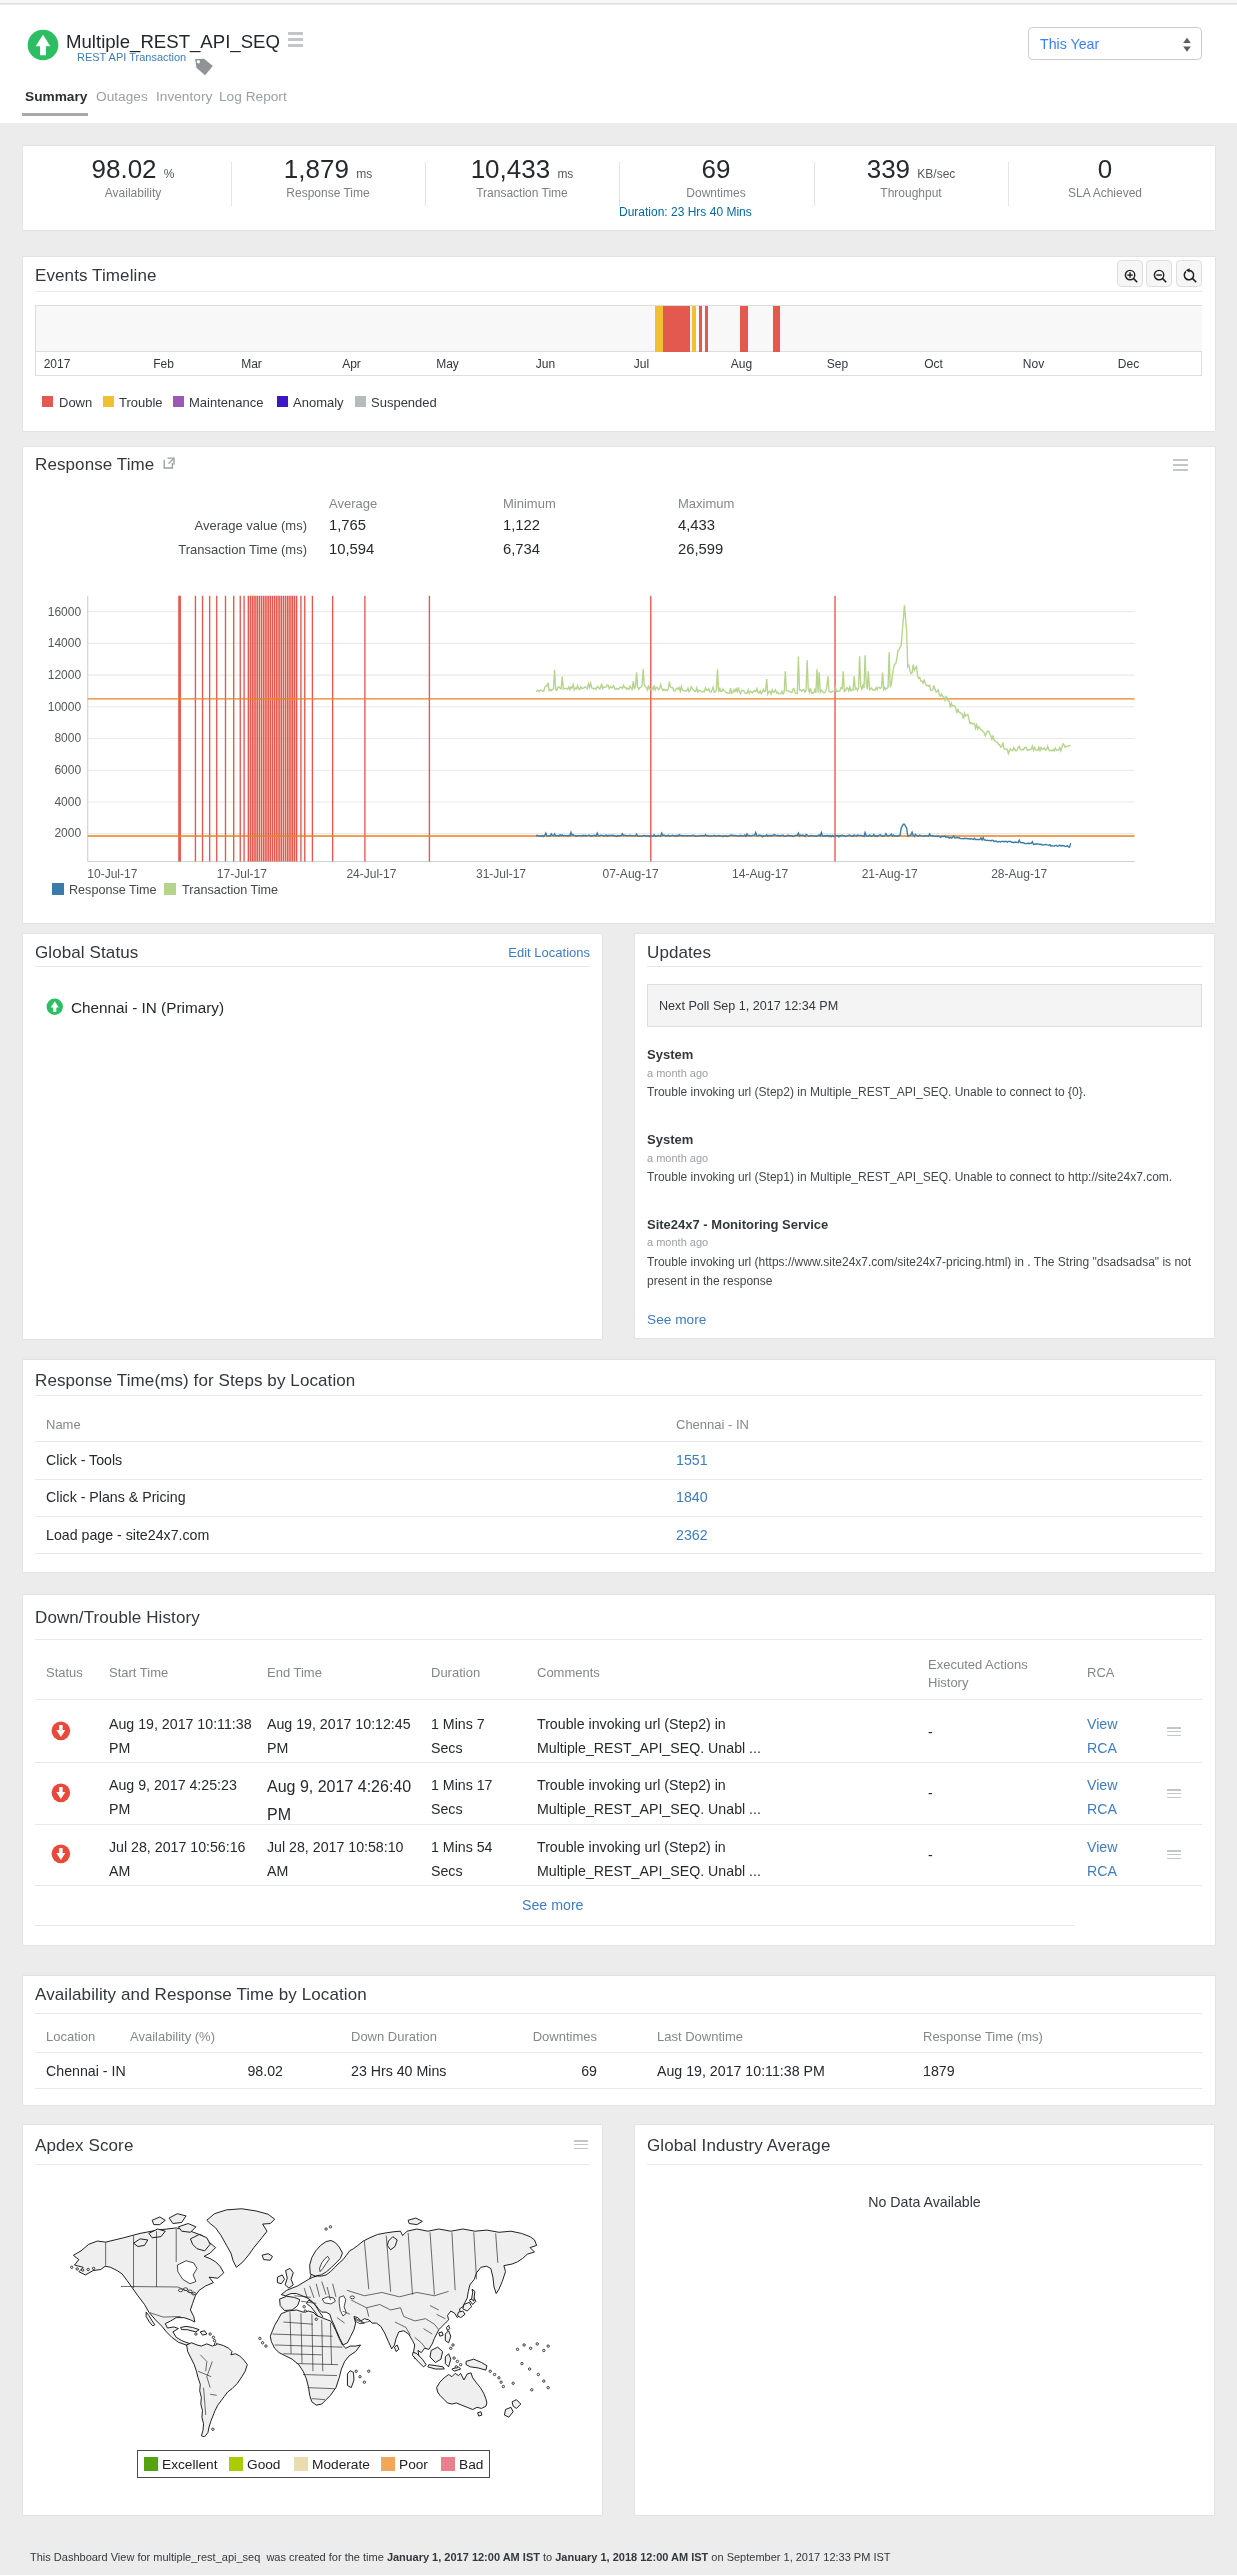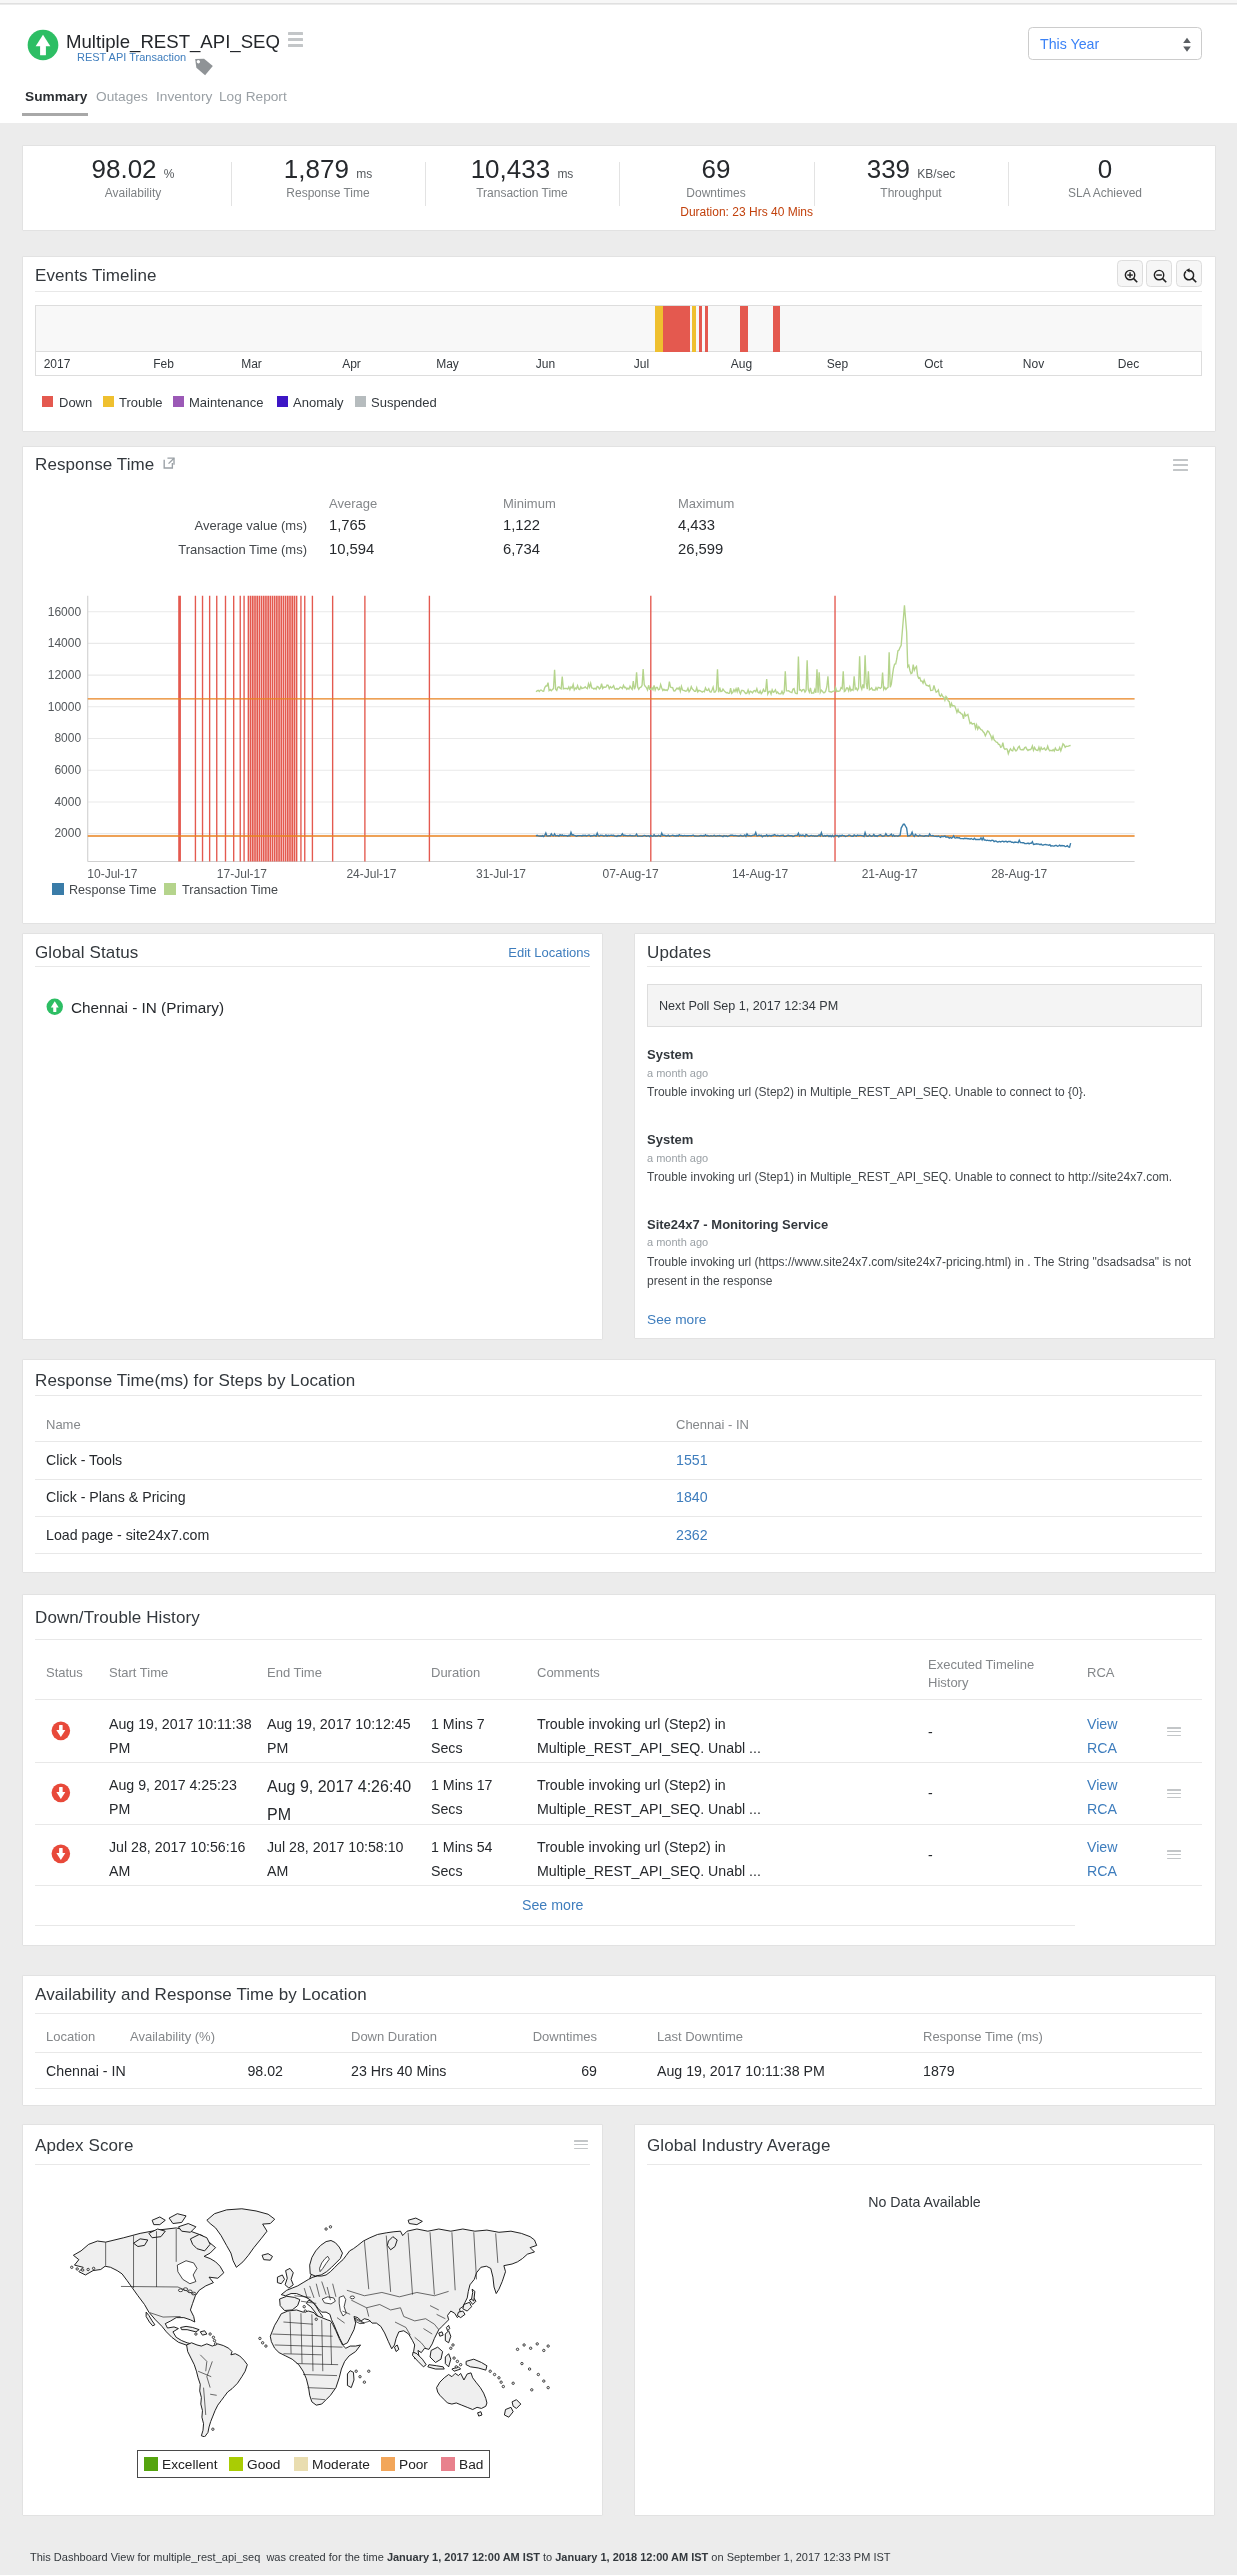--- a/index.html
+++ b/index.html
@@ -54,21 +54,21 @@
 <div class="abs" style="left:36px;top:186px;width:194px;text-align:center;font-size:12px;color:#7d8184">Availability</div>
 <div class="abs" style="left:231px;top:162px;width:0.5px;height:44px;background:#e3e3e3"></div>
 <div class="abs" style="left:231px;top:154px;width:194px;text-align:center;font-size:26px;color:#26292d">1,879 <span style="font-size:12px;color:#54585c;font-weight:normal">ms</span></div>
 <div class="abs" style="left:231px;top:186px;width:194px;text-align:center;font-size:12px;color:#7d8184">Response Time</div>
 <div class="abs" style="left:425px;top:162px;width:0.5px;height:44px;background:#e3e3e3"></div>
 <div class="abs" style="left:425px;top:154px;width:194px;text-align:center;font-size:26px;color:#26292d">10,433 <span style="font-size:12px;color:#54585c;font-weight:normal">ms</span></div>
 <div class="abs" style="left:425px;top:186px;width:194px;text-align:center;font-size:12px;color:#7d8184">Transaction Time</div>
 <div class="abs" style="left:619px;top:162px;width:0.5px;height:44px;background:#e3e3e3"></div>
 <div class="abs" style="left:619px;top:154px;width:194px;text-align:center;font-size:26px;color:#26292d">69</div>
 <div class="abs" style="left:619px;top:186px;width:194px;text-align:center;font-size:12px;color:#7d8184">Downtimes</div>
-<div class="abs" style="left:619px;top:205px;width:194px;text-align:right;font-size:12px;color:#c2410c">Duration: 23 Hrs 40 Mins</div>
+<div class="abs" style="left:619px;top:205px;width:194px;text-align:left;font-size:12px;color:#0369a1">Duration: 23 Hrs 40 Mins</div>
 <div class="abs" style="left:814px;top:162px;width:0.5px;height:44px;background:#e3e3e3"></div>
 <div class="abs" style="left:814px;top:154px;width:194px;text-align:center;font-size:26px;color:#26292d">339 <span style="font-size:12px;color:#54585c;font-weight:normal">KB/sec</span></div>
 <div class="abs" style="left:814px;top:186px;width:194px;text-align:center;font-size:12px;color:#7d8184">Throughput</div>
 <div class="abs" style="left:1008px;top:162px;width:0.5px;height:44px;background:#e3e3e3"></div>
 <div class="abs" style="left:1008px;top:154px;width:194px;text-align:center;font-size:26px;color:#26292d">0</div>
 <div class="abs" style="left:1008px;top:186px;width:194px;text-align:center;font-size:12px;color:#7d8184">SLA Achieved</div>
 <div class="card" style="left:22px;top:256px;width:1194px;height:176px"></div>
 <div class="abs ptitle" style="left:35px;top:266px">Events Timeline</div>
 <div class="abs" style="left:1117px;top:260px;width:26px;height:27px;background:#f6f6f6;border:0.5px solid #ddd;border-radius:4.4px"></div>
 <svg class="abs" style="left:1119px;top:264px" width="21" height="21" viewBox="0 0 38 38">
@@ -264,21 +264,21 @@
 <div class="divider" style="left:35px;top:1553px;width:1167px"></div>
 <div class="card" style="left:22px;top:1594px;width:1194px;height:352px"></div>
 <div class="abs ptitle" style="left:35px;top:1608px">Down/Trouble History</div>
 <div class="divider" style="left:35px;top:1639px;width:1167px"></div>
 <div class="abs gray" style="left:46px;top:1665px;font-size:13px">Status</div>
 <div class="abs gray" style="left:109px;top:1665px;font-size:13px">Start Time</div>
 <div class="abs gray" style="left:267px;top:1665px;font-size:13px">End Time</div>
 <div class="abs gray" style="left:431px;top:1665px;font-size:13px">Duration</div>
 <div class="abs gray" style="left:537px;top:1665px;font-size:13px">Comments</div>
 <div class="abs gray" style="left:1087px;top:1665px;font-size:13px">RCA</div>
-<div class="abs gray" style="left:928px;top:1656px;width:120px;font-size:13px;line-height:18px">Executed Timeline History</div>
+<div class="abs gray" style="left:928px;top:1656px;width:120px;font-size:13px;line-height:18px">Executed Actions History</div>
 <div class="divider" style="left:35px;top:1699px;width:1167px"></div>
 <svg class="abs" style="left:51px;top:1721px" width="19.7" height="19.7" viewBox="0 0 36 36">
       <circle cx="18" cy="18" r="17.0" fill="#e8493a"></circle>
       <g fill="#fff">
         <rect x="14.8" y="7.1" width="6.5" height="10.5" rx="1"></rect>
         <path d="M9.8,16.6 L18.0,29.2 L26.2,16.6 Z"></path>
       </g>
     </svg>
 <div class="abs" style="left:109px;top:1712px;width:148px;font-size:14.2px;color:#26292d;line-height:24px">Aug 19, 2017 10:11:38 PM</div>
 <div class="abs" style="left:267px;top:1712px;width:148px;font-size:14.2px;color:#26292d;line-height:24px">Aug 19, 2017 10:12:45 PM</div>

